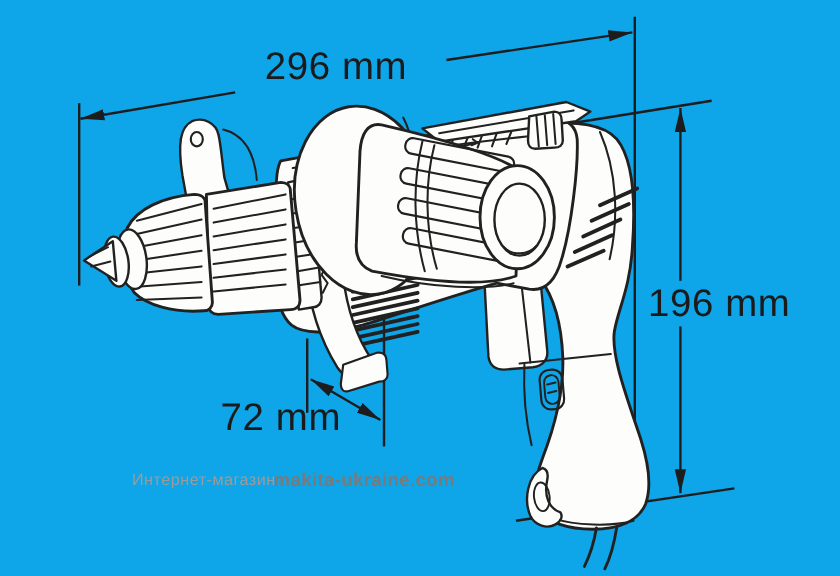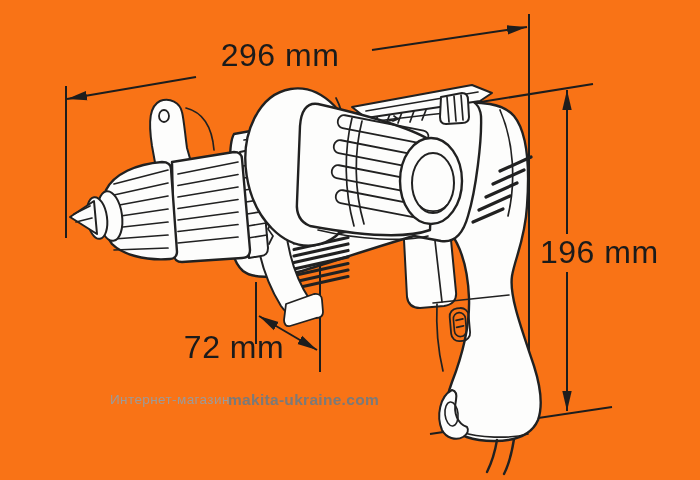--- a/index.html
+++ b/index.html
@@ -1,19 +1,19 @@
 <!DOCTYPE html>
 <html><head>
 <meta charset="utf-8">
 <style>
   html,body{margin:0;padding:0;background:#e8e8e8;}
   .stage{
     position:relative;
     width:700px;height:480px;
-    background:#f97316;
+    background:#0ea5e9;
     overflow:hidden;
     font-family:"Liberation Sans", sans-serif;
   }
   svg{display:block;}
   .ink   {stroke:#212121;fill:none;stroke-linecap:round;stroke-linejoin:round;}
   .fillw {fill:#fdfdfc;stroke:#212121;stroke-linejoin:round;}
   .w24{stroke-width:2.4;} .w20{stroke-width:2;} .w18{stroke-width:1.8;} .w16{stroke-width:1.6;}
   .bar {stroke:#212121;stroke-width:3.2;stroke-linecap:round;}
   .thin{stroke:#212121;stroke-width:1.7;fill:none;stroke-linecap:round;}
   .dim {stroke:#1d1d1d;stroke-width:2;fill:none;}

